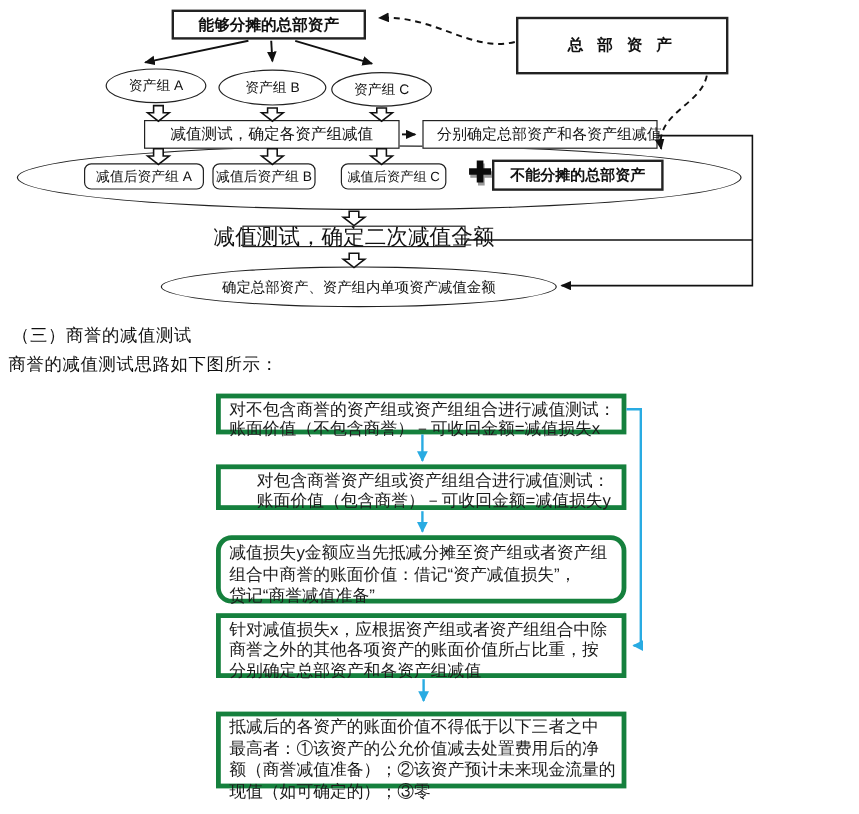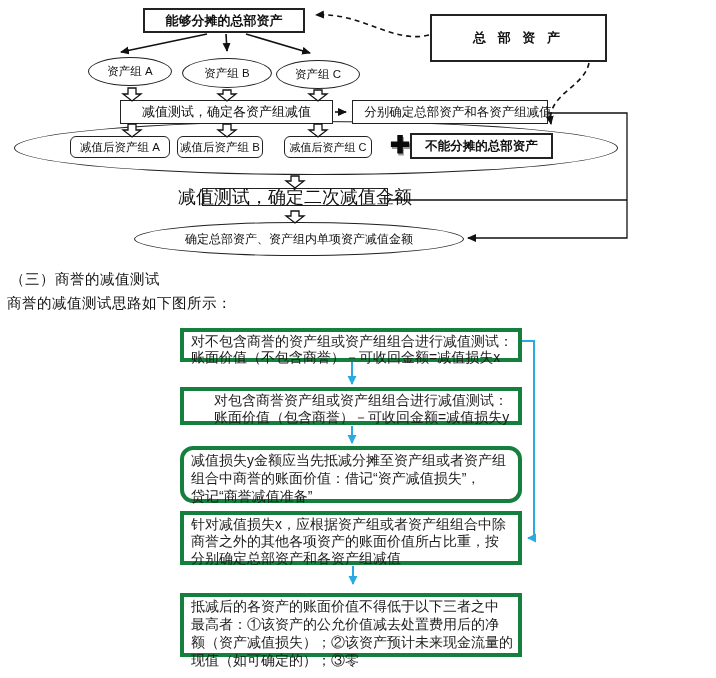--- a/index.html
+++ b/index.html
@@ -71,21 +71,21 @@
     <div>贷记“商誉减值准备”</div>
   </div>
   <div class="gbox" style="top:511px;height:54px;line-height:17px;">
     <div>针对减值损失x，应根据资产组或者资产组组合中除</div>
     <div>商誉之外的其他各项资产的账面价值所占比重，按</div>
     <div>分别确定总部资产和各资产组减值</div>
   </div>
   <div class="gbox" style="top:593px;height:64px;line-height:18px;font-family:Liberation Serif, serif;">
     <div>抵减后的各资产的账面价值不得低于以下三者之中</div>
     <div>最高者：①该资产的公允价值减去处置费用后的净</div>
-    <div>额（资产减值损失）；②该资产预计未来现金流量的</div>
+    <div>额（商誉减值准备）；②该资产预计未来现金流量的</div>
     <div>现值（如可确定的）；③零</div>
   </div>
 
   <svg class="overlay" width="716" height="678" viewBox="0 0 716 678">
     <defs>
       <marker id="mb" markerWidth="11" markerHeight="9" refX="8" refY="4" orient="auto" markerUnits="userSpaceOnUse">
         <path d="M0,0 L9,4 L0,8 Z" fill="#111"></path>
       </marker>
       <marker id="mc" markerWidth="12" markerHeight="10" refX="8" refY="4.5" orient="auto" markerUnits="userSpaceOnUse">
         <path d="M0,0 L9,4.5 L0,9 Z" fill="#29ABE2"></path>

